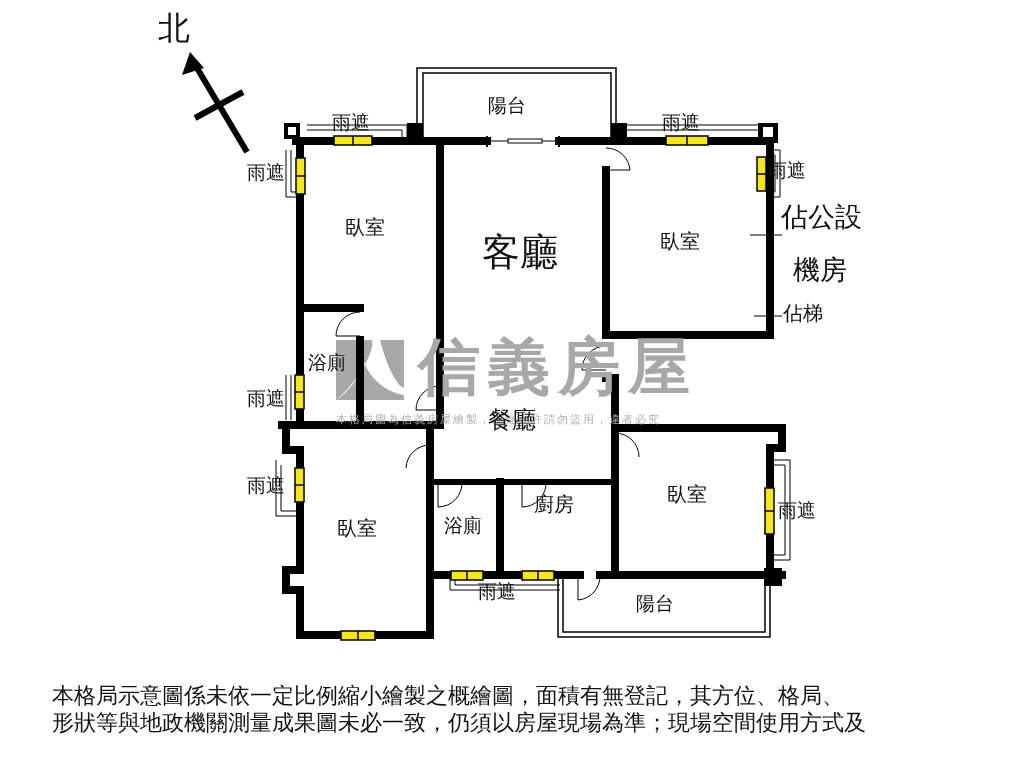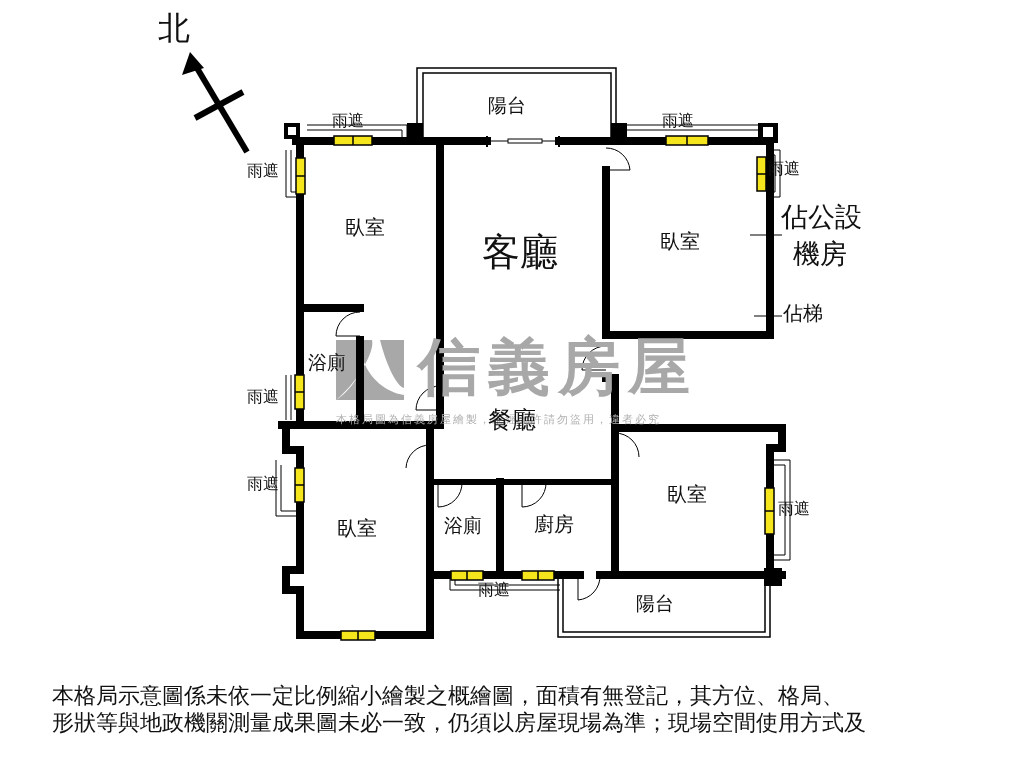--- a/index.html
+++ b/index.html
@@ -2,21 +2,21 @@
 <html><head>
   <meta charset="utf-8">
   <style>
     html, body { margin: 0; padding: 0; background: #ffffff; }
     body { width: 1024px; height: 768px; position: relative; overflow: hidden; font-family: "DejaVu Serif", "Liberation Serif", serif; color: #111; }
     #plan { position: absolute; left: 0; top: 0; width: 1024px; height: 680px; }
     .lbl { position: absolute; white-space: nowrap; color: #111; font-family: "DejaVu Serif", "Liberation Serif", serif; line-height: 1; }
     .room-lg { font-size: 28px; }
     .room-md { font-size: 20px; }
     .room-sm { font-size: 19px; }
-    .awn { font-size: 16px; }
+    .awn { font-size: 19px; }
     .wm-big { position: absolute; left: 418px; top: 336px; font-size: 62px; color: #a8a8a8; letter-spacing: 8px; font-family: "DejaVu Sans", "Liberation Sans", sans-serif; font-weight: bold; line-height: 1; }
     .wm-small { position: absolute; left: 336px; top: 412px; font-size: 11px; color: #b0b0b0; letter-spacing: 2px; font-family: "DejaVu Sans", "Liberation Sans", sans-serif; }
     .disclaimer { position: absolute; left: 52px; top: 682px; width: 940px; font-size: 22px; line-height: 27px; font-family: "DejaVu Serif", "Liberation Serif", serif; color: #111; }
     .disclaimer div { white-space: nowrap; }
   </style>
 </head>
 <body>
 
 <svg id="plan" viewBox="0 0 1024 680" xmlns="http://www.w3.org/2000/svg">
 
@@ -154,34 +154,34 @@
 
 <div class="lbl" style="left:158px; top:12px; font-size:32px;">北</div>
 
 <div class="lbl room-md" style="left:345px; top:217px;">臥室</div>
 <div class="lbl room-lg" style="left:482px; top:233px; font-size:38px;">客廳</div>
 <div class="lbl room-md" style="left:660px; top:231px;">臥室</div>
 <div class="lbl room-sm" style="left:308px; top:353px;">浴廁</div>
 <div class="lbl room-lg" style="left:488px; top:408px; font-size:24px;">餐廳</div>
 <div class="lbl room-md" style="left:337px; top:518px;">臥室</div>
 <div class="lbl room-sm" style="left:444px; top:516px;">浴廁</div>
-<div class="lbl room-md" style="left:534px; top:514px;">廚房</div>
+<div class="lbl room-md" style="left:534px; top:494px;">廚房</div>
 <div class="lbl room-md" style="left:667px; top:484px;">臥室</div>
 <div class="lbl room-sm" style="left:488px; top:96px;">陽台</div>
 <div class="lbl room-sm" style="left:636px; top:594px;">陽台</div>
 
 <div class="lbl awn" style="left:332px; top:113px;">雨遮</div>
 <div class="lbl awn" style="left:247px; top:163px;">雨遮</div>
 <div class="lbl awn" style="left:662px; top:113px;">雨遮</div>
 <div class="lbl awn" style="left:768px; top:161px;">雨遮</div>
 <div class="lbl awn" style="left:247px; top:389px;">雨遮</div>
 <div class="lbl awn" style="left:247px; top:476px;">雨遮</div>
 <div class="lbl awn" style="left:778px; top:501px;">雨遮</div>
 <div class="lbl awn" style="left:478px; top:582px;">雨遮</div>
 
 <div class="lbl" style="left:781px; top:203px; font-size:27px;">佔公設</div>
-<div class="lbl" style="left:793px; top:240px; font-size:27px;">機房</div>
+<div class="lbl" style="left:793px; top:256px; font-size:27px;">機房</div>
 <div class="lbl" style="left:783px; top:303px; font-size:20px;">佔梯</div>
 
 <div class="disclaimer">
   <div>本格局示意圖係未依一定比例縮小繪製之概繪圖，面積有無登記，其方位、格局、</div>
   <div>形狀等與地政機關測量成果圖未必一致，仍須以房屋現場為準；現場空間使用方式及</div>
 </div>
 
 </body></html>

